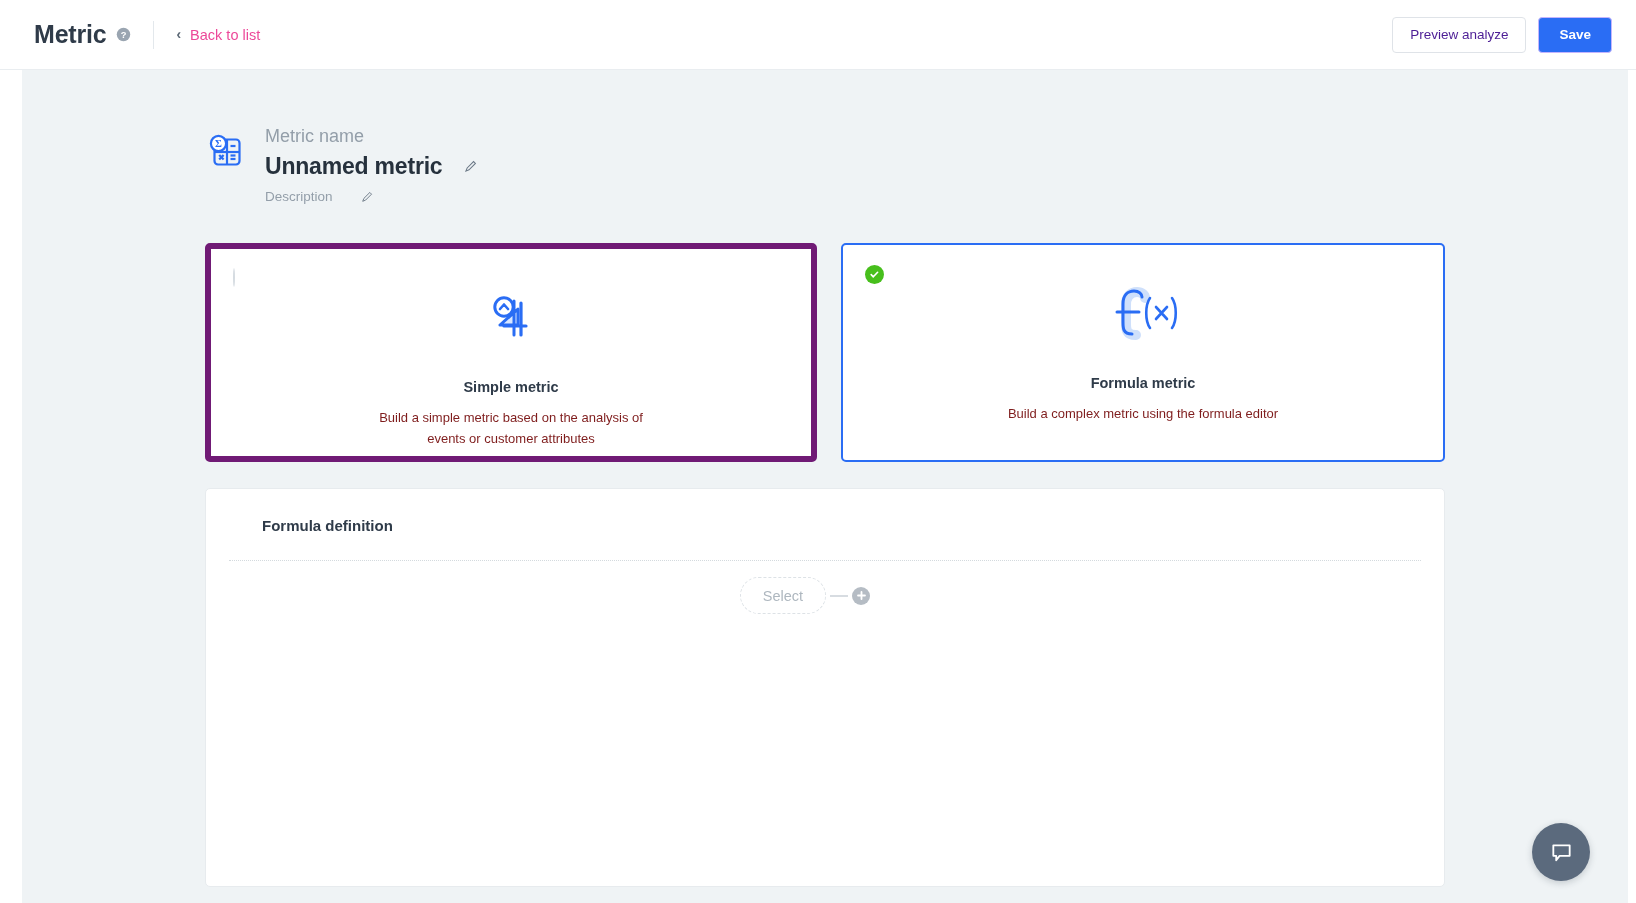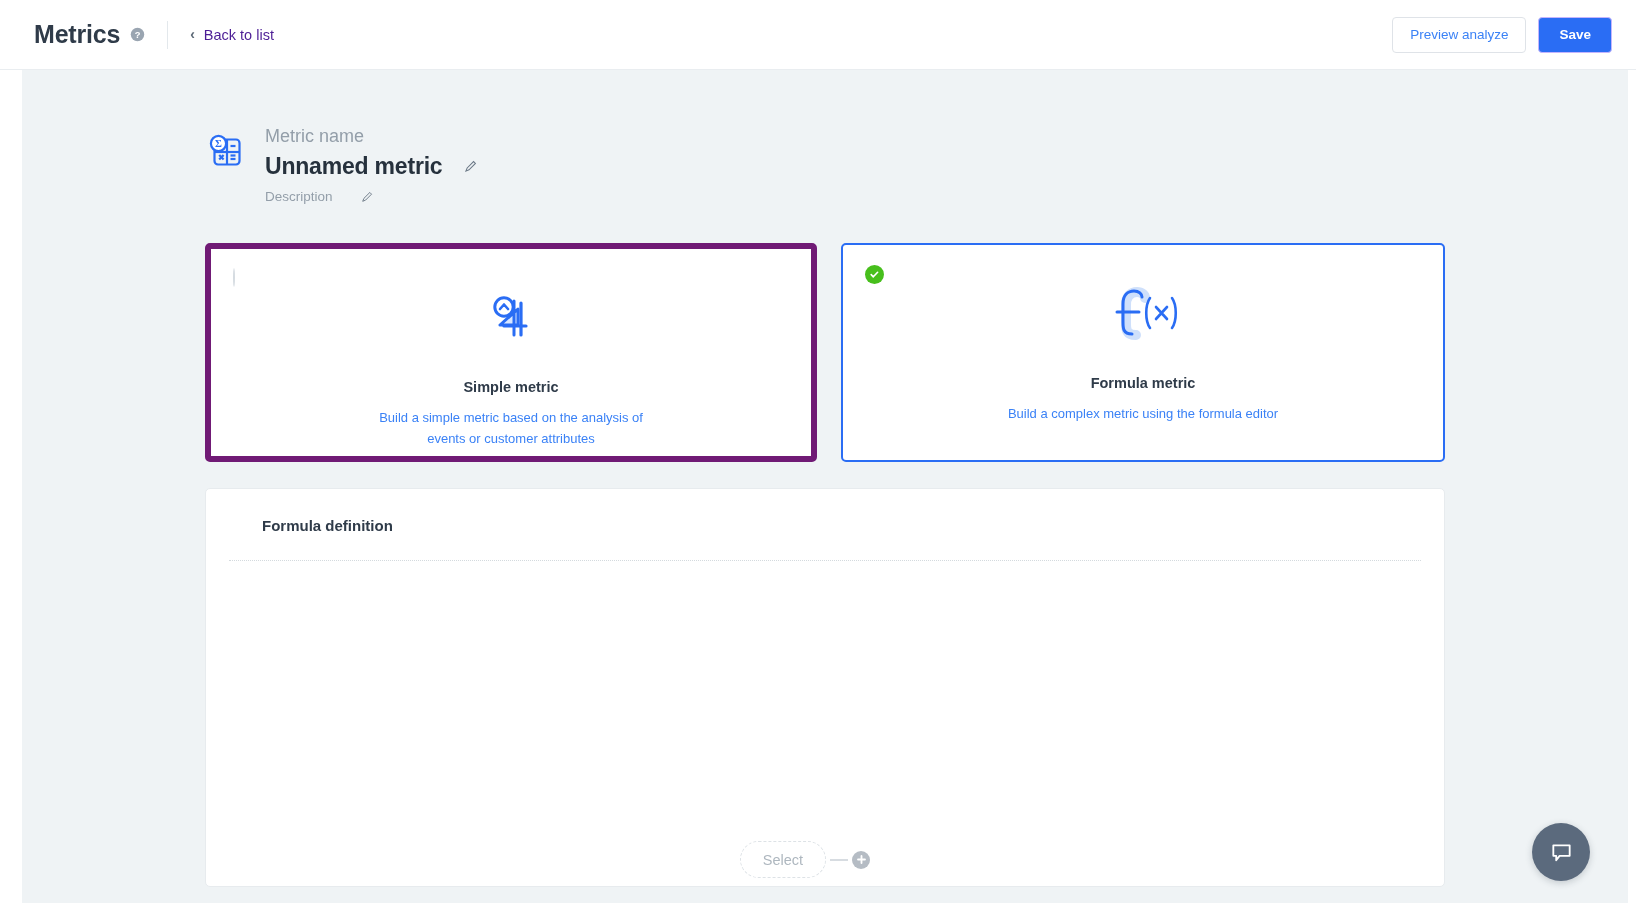--- a/index.html
+++ b/index.html
@@ -83,21 +83,21 @@
     cursor: pointer;
   }
   .back-chevron {
     font-size: 14px;
     font-weight: 700;
     color: #5b6875;
     line-height: 1;
     display: inline-block;
     transform: translateY(-1px);
   }
-  .back-label { color: #4c1d95; }
+  .back-label { color: #ec4899; }
 
   .topbar-right {
     margin-left: auto;
     display: flex;
     align-items: center;
     gap: 12px;
   }
 
   .btn {
     font-family: "Liberation Sans", sans-serif;
@@ -106,21 +106,21 @@
     cursor: pointer;
     line-height: 1;
     white-space: nowrap;
   }
 
   .btn-secondary {
     height: 36px;
     padding: 0 17px;
     background: #ffffff;
     border: 1px solid #dfe3e8;
-    color: #3b82f6;
+    color: #4c1d95;
     font-weight: 400;
   }
 
   .btn-primary {
     height: 36px;
     padding: 0 20px;
     background: #246bfd;
     background: #2a6df4;
     border: 1px solid #c4b5fd;
     color: #ffffff;
@@ -271,21 +271,21 @@
   .card-title {
     font-size: 14.5px;
     font-weight: 700;
     color: #2f3b49;
     margin-bottom: 13px;
     text-align: center;
   }
 
   .card-sub {
     font-size: 13px;
-    color: #3b82f6;
+    color: #7f1d1d;
     text-align: center;
     line-height: 1.55;
     max-width: 300px;
   }
 
   
   .formula-panel {
     background: #ffffff;
     border: 1px solid #e7ebee;
     border-radius: 5px;
@@ -308,21 +308,21 @@
     margin: 0 -1px;
   }
 
   .formula-canvas {
     position: absolute;
     left: 0;
     right: 0;
     top: 88px;
     bottom: 0;
     display: flex;
-    align-items: flex-end;
+    align-items: flex-start;
     justify-content: center;
     padding-bottom: 8px;
   }
 
   .formula-node-row {
     display: flex;
     align-items: center;
     transform: translateX(-20px);
   }
 
@@ -377,21 +377,21 @@
   }
   .chat-fab svg { display: block; }
 </style>
 </head>
 <body>
 
 <div class="app">
 
   <div class="topbar">
     <div class="topbar-left">
-      <span class="page-title">Metrics</span>
+      <span class="page-title">Metric</span>
       <span class="help-icon">
         <svg width="15" height="15" viewBox="0 0 16 16">
           <circle cx="8" cy="8" r="7.2" fill="#9aa5b1"></circle>
           <text x="8" y="11.6" text-anchor="middle" font-family="Liberation Sans, sans-serif" font-size="10" font-weight="700" fill="#ffffff">?</text>
         </svg>
       </span>
       <span class="topbar-divider"></span>
       <a class="back-link">
         <span class="back-chevron">‹</span>
         <span class="back-label">Back to list</span>

